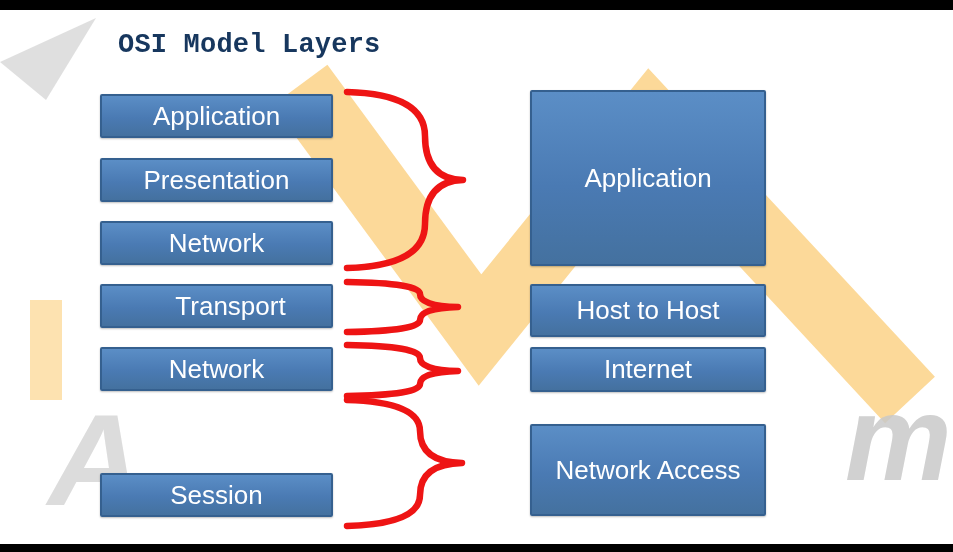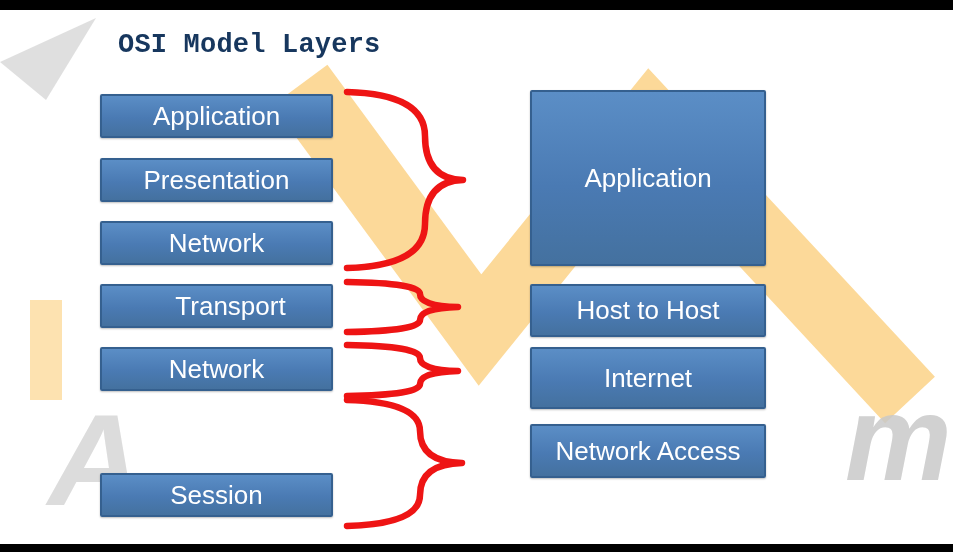--- a/index.html
+++ b/index.html
@@ -68,22 +68,22 @@
   .osi-2 { top: 221px; }
   .osi-3 { top: 284px; padding-left: 28px; }
   .osi-4 { top: 347px; }
   .osi-5 { top: 410px; }
   .osi-6 { top: 473px; }
 
   
   .tcp { left: 530px; width: 236px; }
   .tcp-0 { top: 90px;  height: 176px; }
   .tcp-1 { top: 284px; height: 53px; }
-  .tcp-2 { top: 347px; height: 62px; }
-  .tcp-3 { top: 424px; height: 54px; }
+  .tcp-2 { top: 347px; height: 45px; }
+  .tcp-3 { top: 424px; height: 92px; }
 
   .braces {
     position: absolute;
     inset: 0;
     z-index: 3;
     pointer-events: none;
   }
 </style>
 </head>
 <body>

